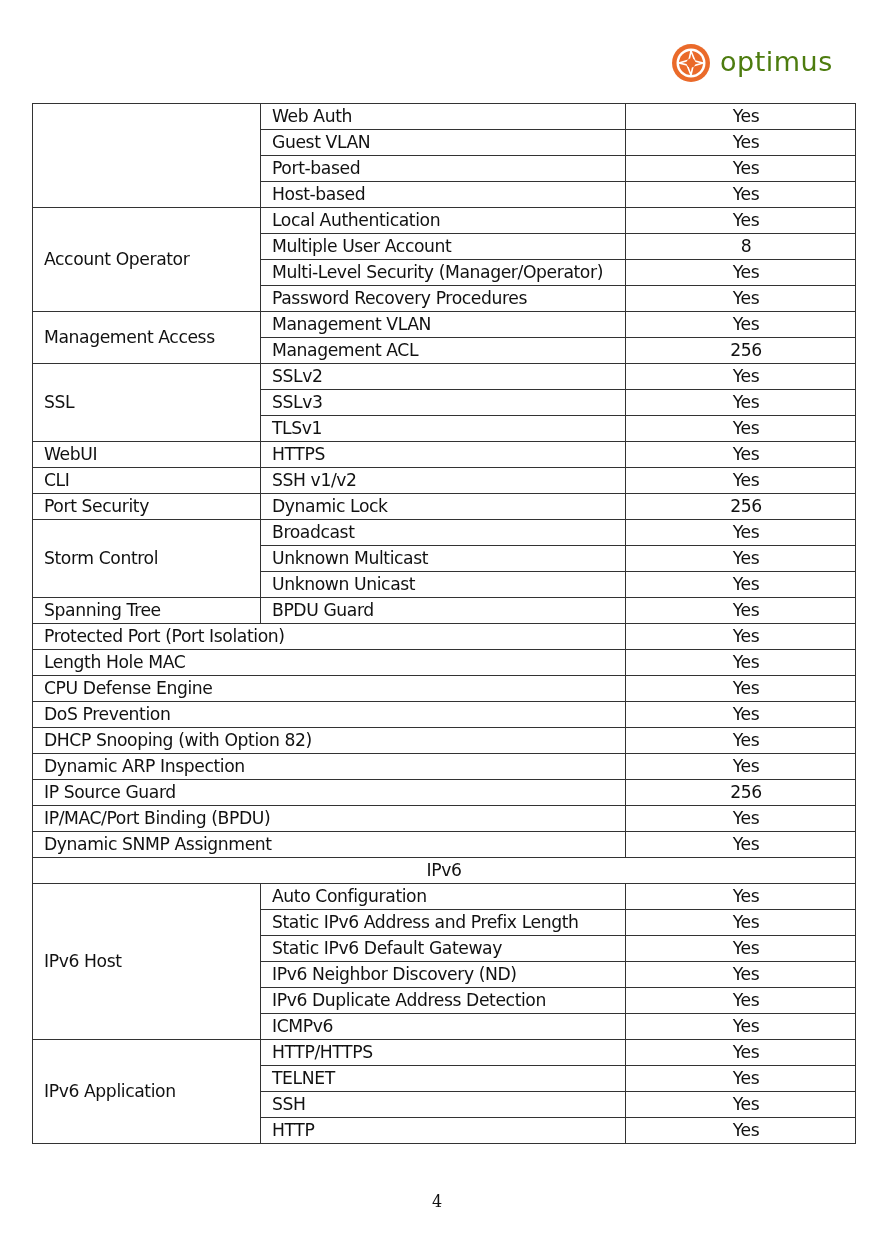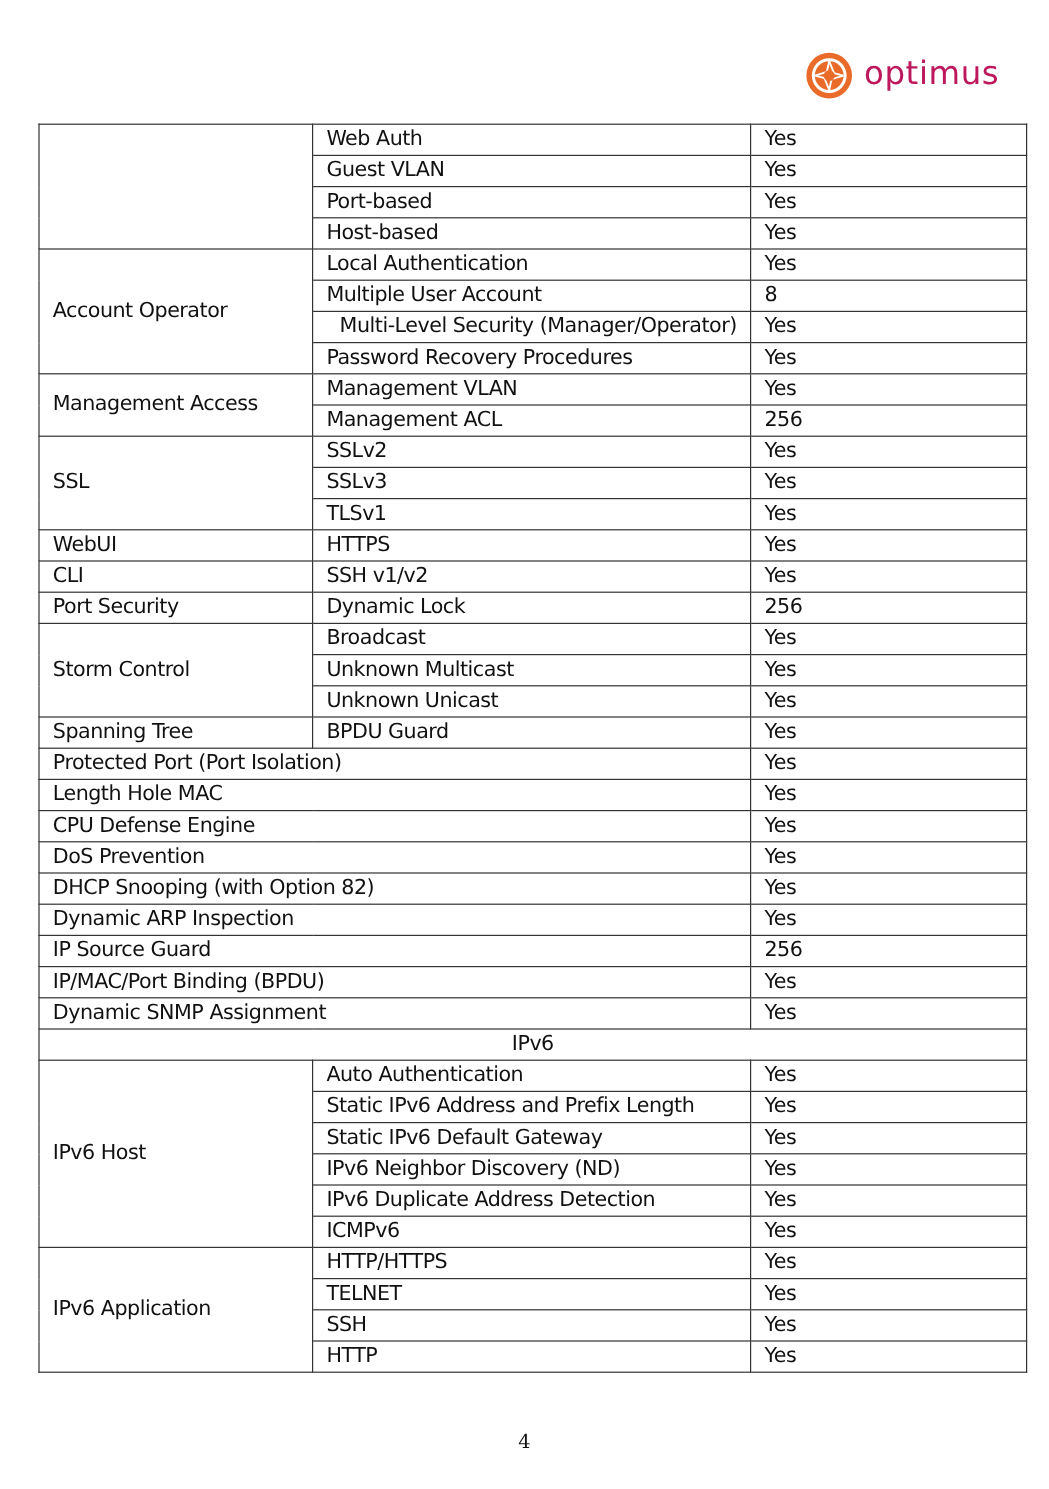--- a/index.html
+++ b/index.html
@@ -1,24 +1,24 @@
 <!DOCTYPE html>
 <html><head>
 <meta charset="utf-8">
 <style>
   html, body { margin: 0; padding: 0; background: #ffffff; }
   body { width: 874px; height: 1241px; position: relative; overflow: hidden;
          font-family: "DejaVu Sans", sans-serif; color: #111; }
   .logo { position: absolute; left: 670px; top: 42px; display: flex; align-items: center; gap: 8px; }
   .logo-mark { width: 42px; height: 42px; }
-  .logo-text { font-family: "DejaVu Sans", sans-serif; font-size: 27px; color: #be185d; letter-spacing: 0.5px; line-height: 1; margin-top: -4px; }
+  .logo-text { font-family: "DejaVu Sans", sans-serif; font-size: 27px; color: #4d7c0f; letter-spacing: 0.5px; line-height: 1; margin-top: -4px; }
   table.spec { position: absolute; left: 32px; top: 103px; width: 823px; border-collapse: collapse; table-layout: fixed; padding-left: 45px; }
   table.spec td { border: 1.3px solid #333; padding: 0 0 0 11px; font-size: 17.2px; line-height: 25px; height: 25px; vertical-align: middle; white-space: nowrap; overflow: hidden; font-family: "DejaVu Sans", sans-serif; letter-spacing: -0.4px; }
-  table.spec td.val { vertical-align: top; padding-top: 0; }
-  table.spec td.multiline { white-space: normal; line-height: 25px; text-align: center; }
+  table.spec td.val { vertical-align: top; padding-top: 0; text-align: center; }
+  table.spec td.multiline { white-space: normal; line-height: 25px; }
   table.spec td.section { text-align: center; padding-left: 0; }
   col.c1 { width: 228px; } col.c2 { width: 365px; } col.c3 { width: 230px; }
   .page-num { position: absolute; top: 1192px; left: 0; width: 874px; text-align: center; font-family: "DejaVu Serif", serif; font-size: 16px; color: #111; }
 </style>
 </head>
 <body>
 
 <div class="logo">
   <svg class="logo-mark" viewBox="0 0 42 42">
     <circle cx="21" cy="21" r="19" fill="#ea6a2a"></circle>
@@ -160,21 +160,21 @@
       </tr>
       <tr>
         <td colspan="2">Dynamic SNMP Assignment</td>
         <td class="val">Yes</td>
       </tr>
       <tr>
         <td class="section" colspan="3">IPv6</td>
       </tr>
       <tr>
         <td rowspan="6">IPv6 Host</td>
-        <td>Auto Authentication</td>
+        <td>Auto Configuration</td>
         <td class="val">Yes</td>
       </tr>
       <tr>
         <td>Static IPv6 Address and Prefix Length</td>
         <td class="val">Yes</td>
       </tr>
       <tr>
         <td>Static IPv6 Default Gateway</td>
         <td class="val">Yes</td>
       </tr>

